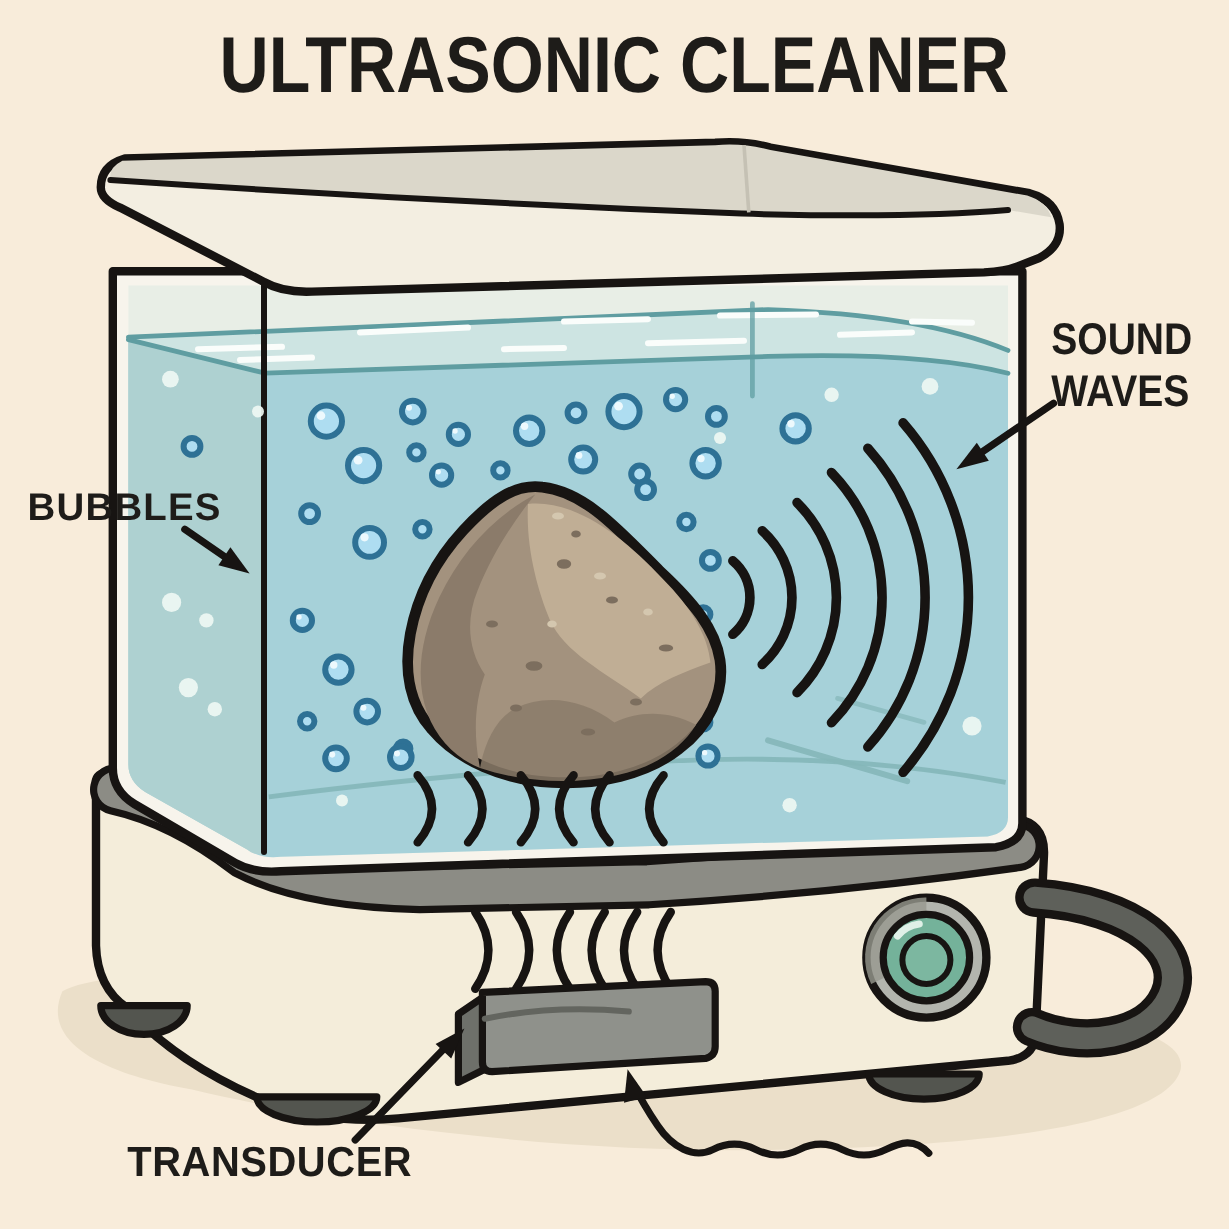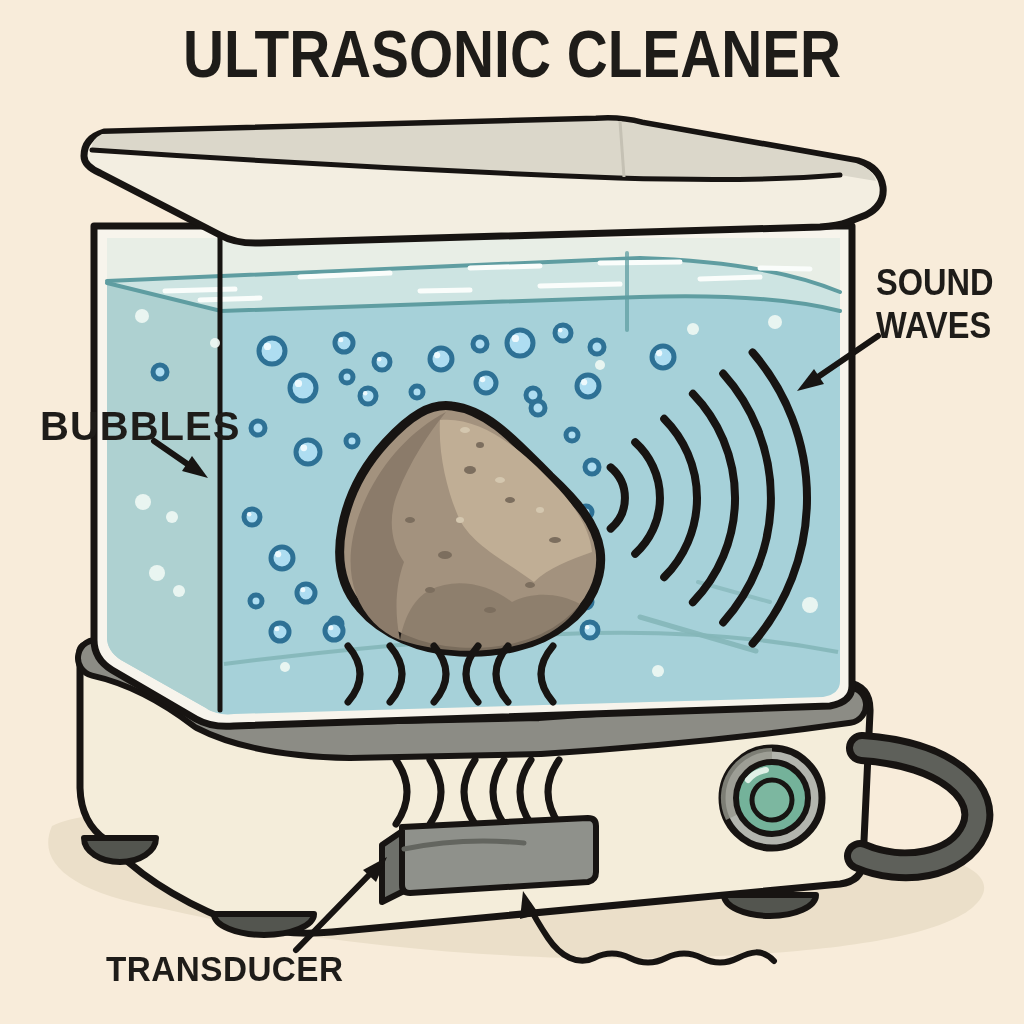--- a/index.html
+++ b/index.html
@@ -3,21 +3,21 @@
 <meta charset="utf-8">
 <style>
   html,body{margin:0;padding:0;}
   body{width:1024px;height:1024px;overflow:hidden;background:var(--background,#f8ecda);
        font-family:"Liberation Sans", sans-serif;}
   .stage{position:relative;width:1024px;height:1024px;}
   svg{position:absolute;left:0;top:0;}
   .lbl{position:absolute;color:#1e1c19;font-weight:700;white-space:nowrap;}
   .title{left:0;right:0;top:16px;text-align:center;font-size:66px;letter-spacing:0px;
          transform:scaleX(.86);}
-  .bubbles-lbl{left:40px;top:404px;font-size:40px;letter-spacing:1px;}
+  .bubbles-lbl{left:23px;top:404px;font-size:32px;letter-spacing:1px;}
   .soundwaves-lbl{left:876px;top:261px;font-size:37px;line-height:1.17;
                   transform:scaleX(.88);transform-origin:left top;}
   .transducer-lbl{left:106px;top:949px;font-size:35px;letter-spacing:.5px;
                   transform:scaleX(.95);transform-origin:left top;}
   .k{stroke:var(--outline,#171412);stroke-linejoin:round;stroke-linecap:round;}
   .bubble{fill:var(--bubble_fill,#aeddf1);stroke:var(--bubble_outline,#2e7195);stroke-width:5;}
   .bubble-hl{fill:#edf9fd;}
   .wbubble{fill:#eef7f3;opacity:.92;}
   .wave{fill:none;stroke:var(--outline,#171412);stroke-width:8;stroke-linecap:round;}
   .mark{fill:none;stroke:var(--outline,#171412);stroke-width:7;stroke-linecap:round;}

